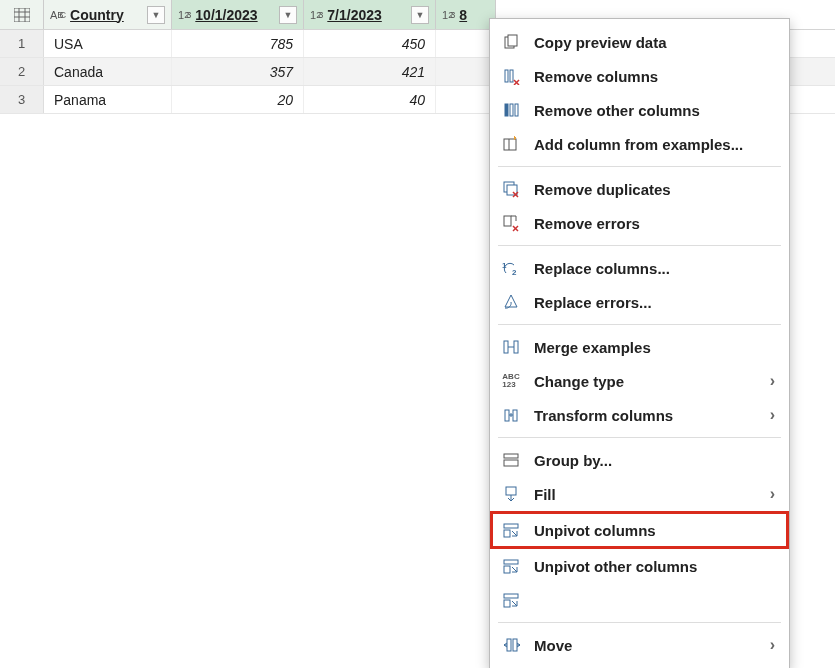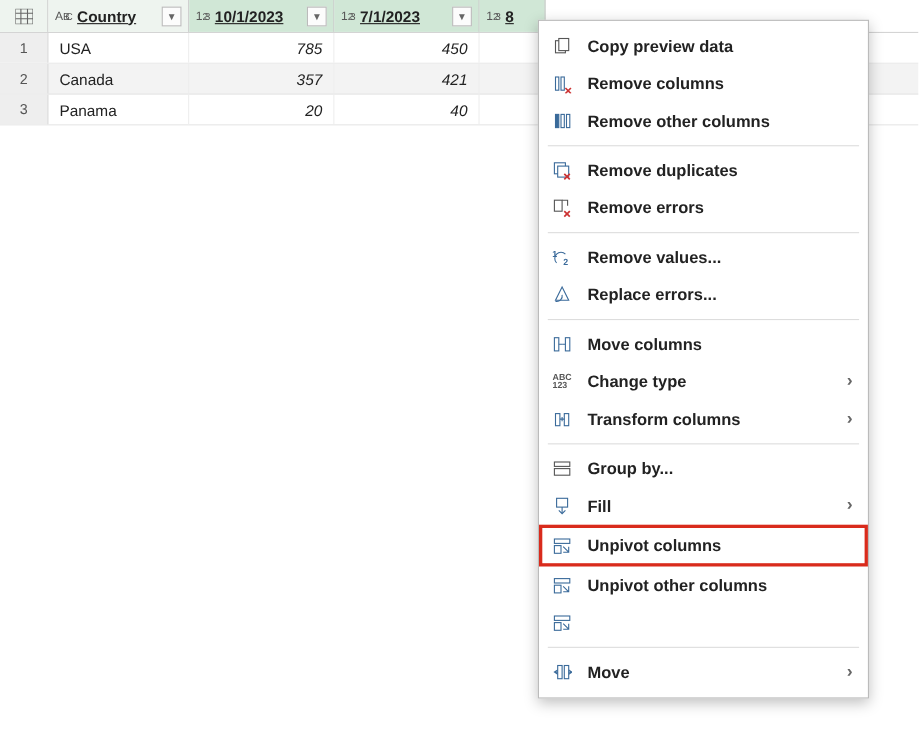--- a/index.html
+++ b/index.html
@@ -208,20 +208,30 @@
   <div class="mi">
     <span class="ico">
         <svg width="18" height="18">
           <rect x="3" y="3" width="3" height="12" fill="#3a6a9a" stroke="#3a6a9a"></rect>
           <rect x="8" y="3" width="3" height="12" fill="none" stroke="#3a6a9a"></rect>
           <rect x="13" y="3" width="3" height="12" fill="none" stroke="#3a6a9a"></rect>
         </svg>
       </span>
     <span>Remove other columns</span>
   </div>
+  <div class="mi">
+    <span class="ico">
+        <svg width="18" height="18">
+          <rect x="2" y="4" width="12" height="11" fill="none" stroke="#555"></rect>
+          <line x1="7" y1="4" x2="7" y2="15" stroke="#555"></line>
+          <path d="M12 1 l2 2 l-2 2" fill="#e8a03a" stroke="#e8a03a"></path>
+        </svg>
+      </span>
+    <span>Add column from examples...</span>
+  </div>
   <div class="sep"></div>
   <div class="mi">
     <span class="ico">
         <svg width="18" height="18">
           <rect x="2" y="2" width="10" height="10" fill="none" stroke="#3a6a9a"></rect>
           <rect x="5" y="5" width="10" height="10" fill="#fff" stroke="#3a6a9a"></rect>
           <line x1="11" y1="12" x2="16" y2="17" stroke="#c33" stroke-width="1.5"></line>
           <line x1="16" y1="12" x2="11" y2="17" stroke="#c33" stroke-width="1.5"></line>
         </svg>
       </span>
@@ -240,42 +250,42 @@
   </div>
   <div class="sep"></div>
   <div class="mi">
     <span class="ico">
         <svg width="18" height="18">
           <text x="0" y="9" font-size="8" fill="#3a6a9a">1</text>
           <text x="10" y="16" font-size="8" fill="#3a6a9a">2</text>
           <path d="M4 14 a5 5 0 0 1 8 -8" fill="none" stroke="#3a6a9a"></path>
         </svg>
       </span>
-    <span>Remove values...</span>
+    <span>Replace columns...</span>
   </div>
   <div class="mi">
     <span class="ico">
         <svg width="18" height="18">
           <path d="M9 2 l6 12 h-12 z" fill="none" stroke="#3a6a9a"></path>
           <path d="M3 15 a5 5 0 0 0 6 -6" fill="none" stroke="#3a6a9a"></path>
         </svg>
       </span>
     <span>Replace errors...</span>
   </div>
   <div class="sep"></div>
   <div class="mi">
     <span class="ico">
         <svg width="18" height="18">
           <rect x="2" y="3" width="4" height="12" fill="none" stroke="#3a6a9a"></rect>
           <rect x="12" y="3" width="4" height="12" fill="none" stroke="#3a6a9a"></rect>
           <path d="M6 9 h3" stroke="#3a6a9a"></path>
           <path d="M12 9 h-3" stroke="#3a6a9a"></path>
         </svg>
       </span>
-    <span>Move columns</span>
+    <span>Merge examples</span>
   </div>
   <div class="mi">
     <span class="ico">
         <span style="font-size:8px;line-height:8px;color:#555">ABC<br>123</span>
       </span>
     <span>Change type</span>
     <span class="sub">›</span>
   </div>
   <div class="mi">
     <span class="ico">

